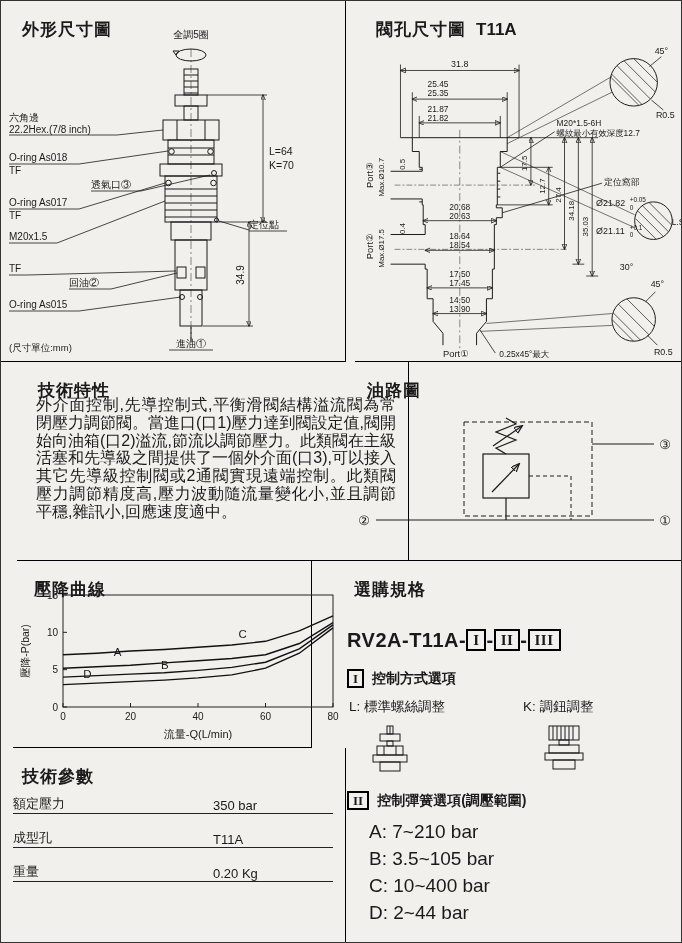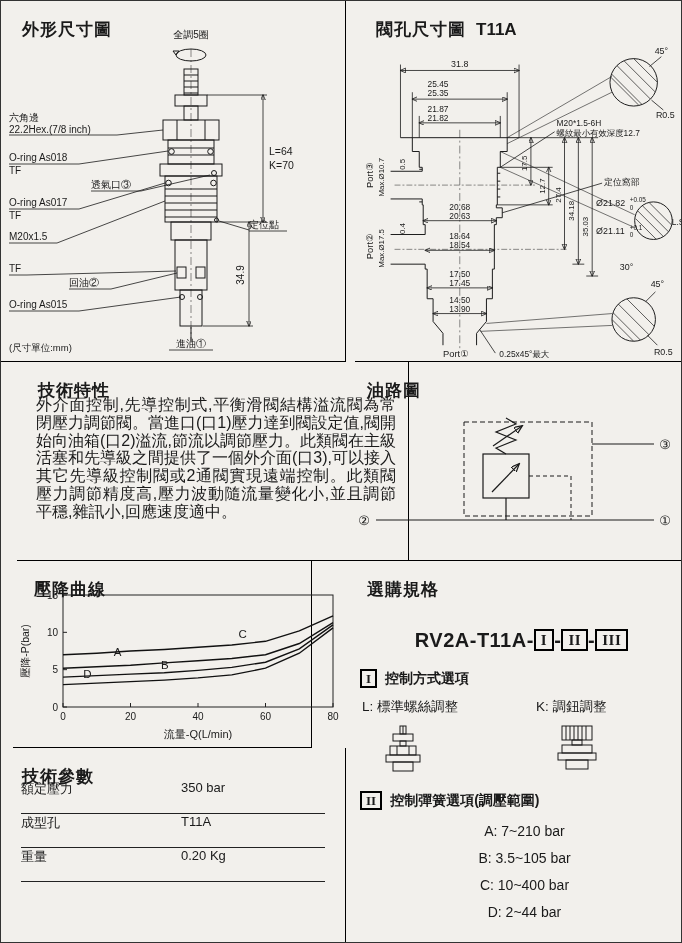--- a/index.html
+++ b/index.html
@@ -10,33 +10,33 @@
   .bb{border-bottom:1px solid #000;}
   .panel h2{position:absolute;top:5px;left:9px;margin:12px;font-size:17px;font-weight:bold;letter-spacing:1px;z-index:2;}
   .t-code{letter-spacing:0;margin-left:10px;}
   svg.draw{position:absolute;}
   svg text{font-family:"Liberation Sans",sans-serif;fill:#1a1a1a;}
   .lineart line,.lineart rect,.lineart path,.lineart polyline,.lineart circle,.lineart ellipse{stroke:#1a1a1a;fill:none;}
   .dim line{stroke-width:.8;}
   .unit-note{position:absolute;left:8px;bottom:6px;font-size:9.5px;}
   .feat-body{font-size:16px;line-height:17.8px;margin:34px 12px 0 12px;text-align:justify;}
   
-  .prow{display:flex;align-items:flex-start;height:33px;margin:0 20px;border-bottom:1px solid #222;font-size:13px;}
+  .prow{display:flex;align-items:flex-end;height:33px;margin:0 12px;border-bottom:1px solid #222;font-size:13px;gap:40px;}
   .prow .pl{width:160px;}
   .params-rows{position:absolute;top:32px;left:0;right:0;}
   
   .model{margin:68px 0 0 14px;font-size:20px;font-weight:bold;letter-spacing:.5px;}
   .rn{font-family:"Liberation Serif",serif;font-weight:bold;}
   .code-box{display:inline-block;border:2px solid #000;padding:0 5px;font-size:15px;line-height:18px;vertical-align:2px;}
   .sec-h{margin:17px 0 0 14px;font-size:14px;font-weight:bold;display:flex;align-items:center;gap:8px;}
   .badge{display:inline-block;border:2px solid #000;padding:0 4px;font-size:13px;line-height:15px;}
   .ctrl-row{display:flex;margin:10px 17px 0 16px;gap:78px;}
   .ctrl-opt{font-size:13.5px;}
   .ctrl-opt svg{display:block;margin:8px 0 0 14px;}
-  .spring-list{margin:8px 0 0 20px;font-size:14px;}
+  .spring-list{margin:8px 0 0 36px;font-size:19px;}
   .spring-list div{line-height:27px;}
 </style>
 </head>
 <body>
 
 <div class="page">
 
   <section class="panel br bb" style="left:0;top:0;width:345px;height:361px;">
     <h2>外形尺寸圖</h2>
     <svg class="draw lineart" style="left:0;top:24px;" width="345" height="332" viewBox="0 0 345 332">
@@ -361,21 +361,21 @@
         <span class="pl">成型孔</span>
         <span>T11A</span>
       </div>
       <div class="prow">
         <span class="pl">重量</span>
         <span>0.20 Kg</span>
       </div>
     </div>
   </section>
 
-  <section class="panel" style="left:345px;top:560px;width:337px;height:383px;text-align:center;">
+  <section class="panel" style="left:332px;top:560px;width:337px;height:383px;">
     <h2>選購規格</h2>
     <div class="model">
       <span>RV2A-T11A-</span><span class="code-box rn">I</span><span>-</span><span class="code-box rn">II</span><span>-</span><span class="code-box rn">III</span>
     </div>
 
     <div class="sec-h">
       <span class="badge rn">I</span>
       <span>控制方式選項</span>
     </div>
     <div class="ctrl-row">

